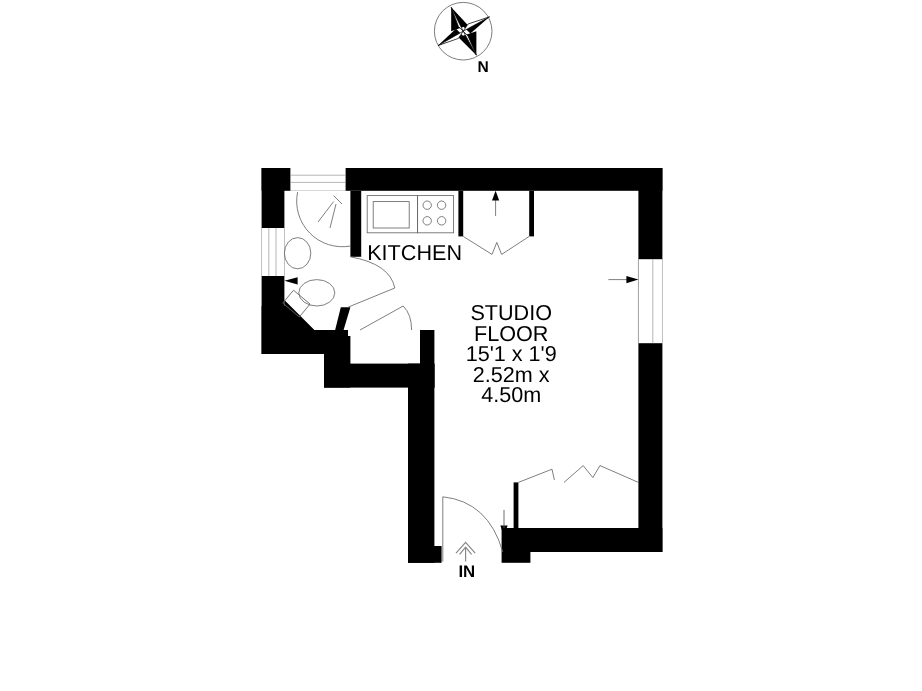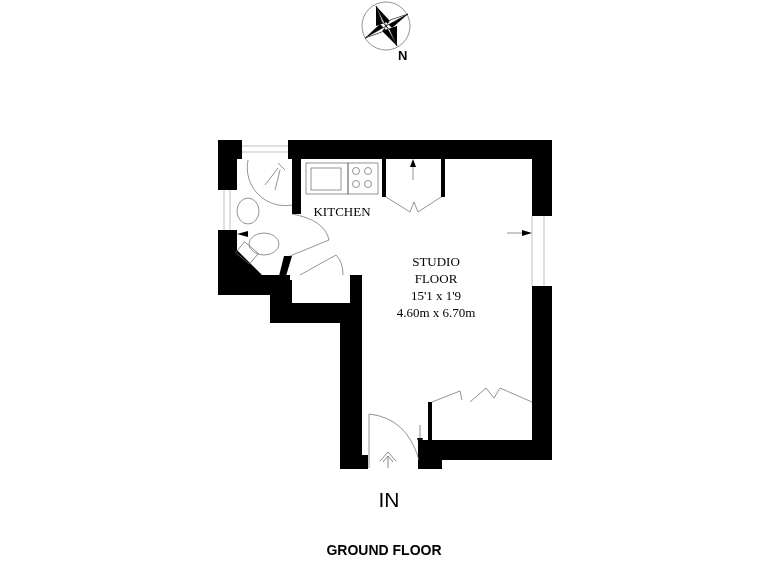--- a/index.html
+++ b/index.html
@@ -1,19 +1,19 @@
 <!DOCTYPE html>
 <html><head>
 <meta charset="utf-8">
 <style>
   html, body { margin:0; padding:0; background:#ffffff; }
   body { width:768px; height:576px; position:relative; overflow:hidden; font-family:"Liberation Sans", sans-serif; }
   svg { position:absolute; left:0; top:0; }
   .lbl { position:absolute; text-align:center; color:#000; font-family:"Liberation Sans", sans-serif; }
-  .room-label { font-size:13px; line-height:17px;font-family:Liberation Serif, serif; }
+  .room-label { font-size:18px; line-height:17px; }
   .footer { font-weight:bold; font-size:14px; line-height:17px; }
 </style>
 </head>
 <body>
 
 <svg width="768" height="576" viewBox="0 0 768 576">
 
   <g>
     <circle cx="386" cy="26" r="24" fill="none" stroke="#777" stroke-width="0.8"></circle>
     <polygon points="376,6 390,21 376,26" fill="#000"></polygon>
@@ -115,24 +115,23 @@
     <polyline points="380,461 388,452 396,461"></polyline>
     <polyline points="383,462 388,456 393,462"></polyline>
     <line x1="388" y1="456" x2="388" y2="468"></line>
   </g>
 </svg>
 
 <div class="lbl" style="left:398px; top:48px; font-weight:bold; font-size:13px;">N</div>
 
 <div class="lbl room-label" style="left:306px; top:203px; width:72px;">KITCHEN</div>
 
-<div class="lbl room-label" style="left:394px; top:253px; width:84px;">
+<div class="lbl room-label" style="left:384px; top:253px; width:84px;">
   <div>STUDIO</div>
   <div>FLOOR</div>
   <div>15'1 x 1'9</div>
-  <div>4.60m x 6.70m</div>
+  <div>2.52m x 4.50m</div>
 </div>
 
-<div class="lbl" style="left:372px; top:488px; width:34px; font-size:21px;">IN</div>
+<div class="lbl" style="left:372px; top:468px; width:34px; font-size:14px;font-weight:bold;">IN</div>
 
 <div class="lbl footer" style="left:284px; top:542px; width:200px;">
-  <div>GROUND FLOOR</div>
 </div>
 
 </body></html>

